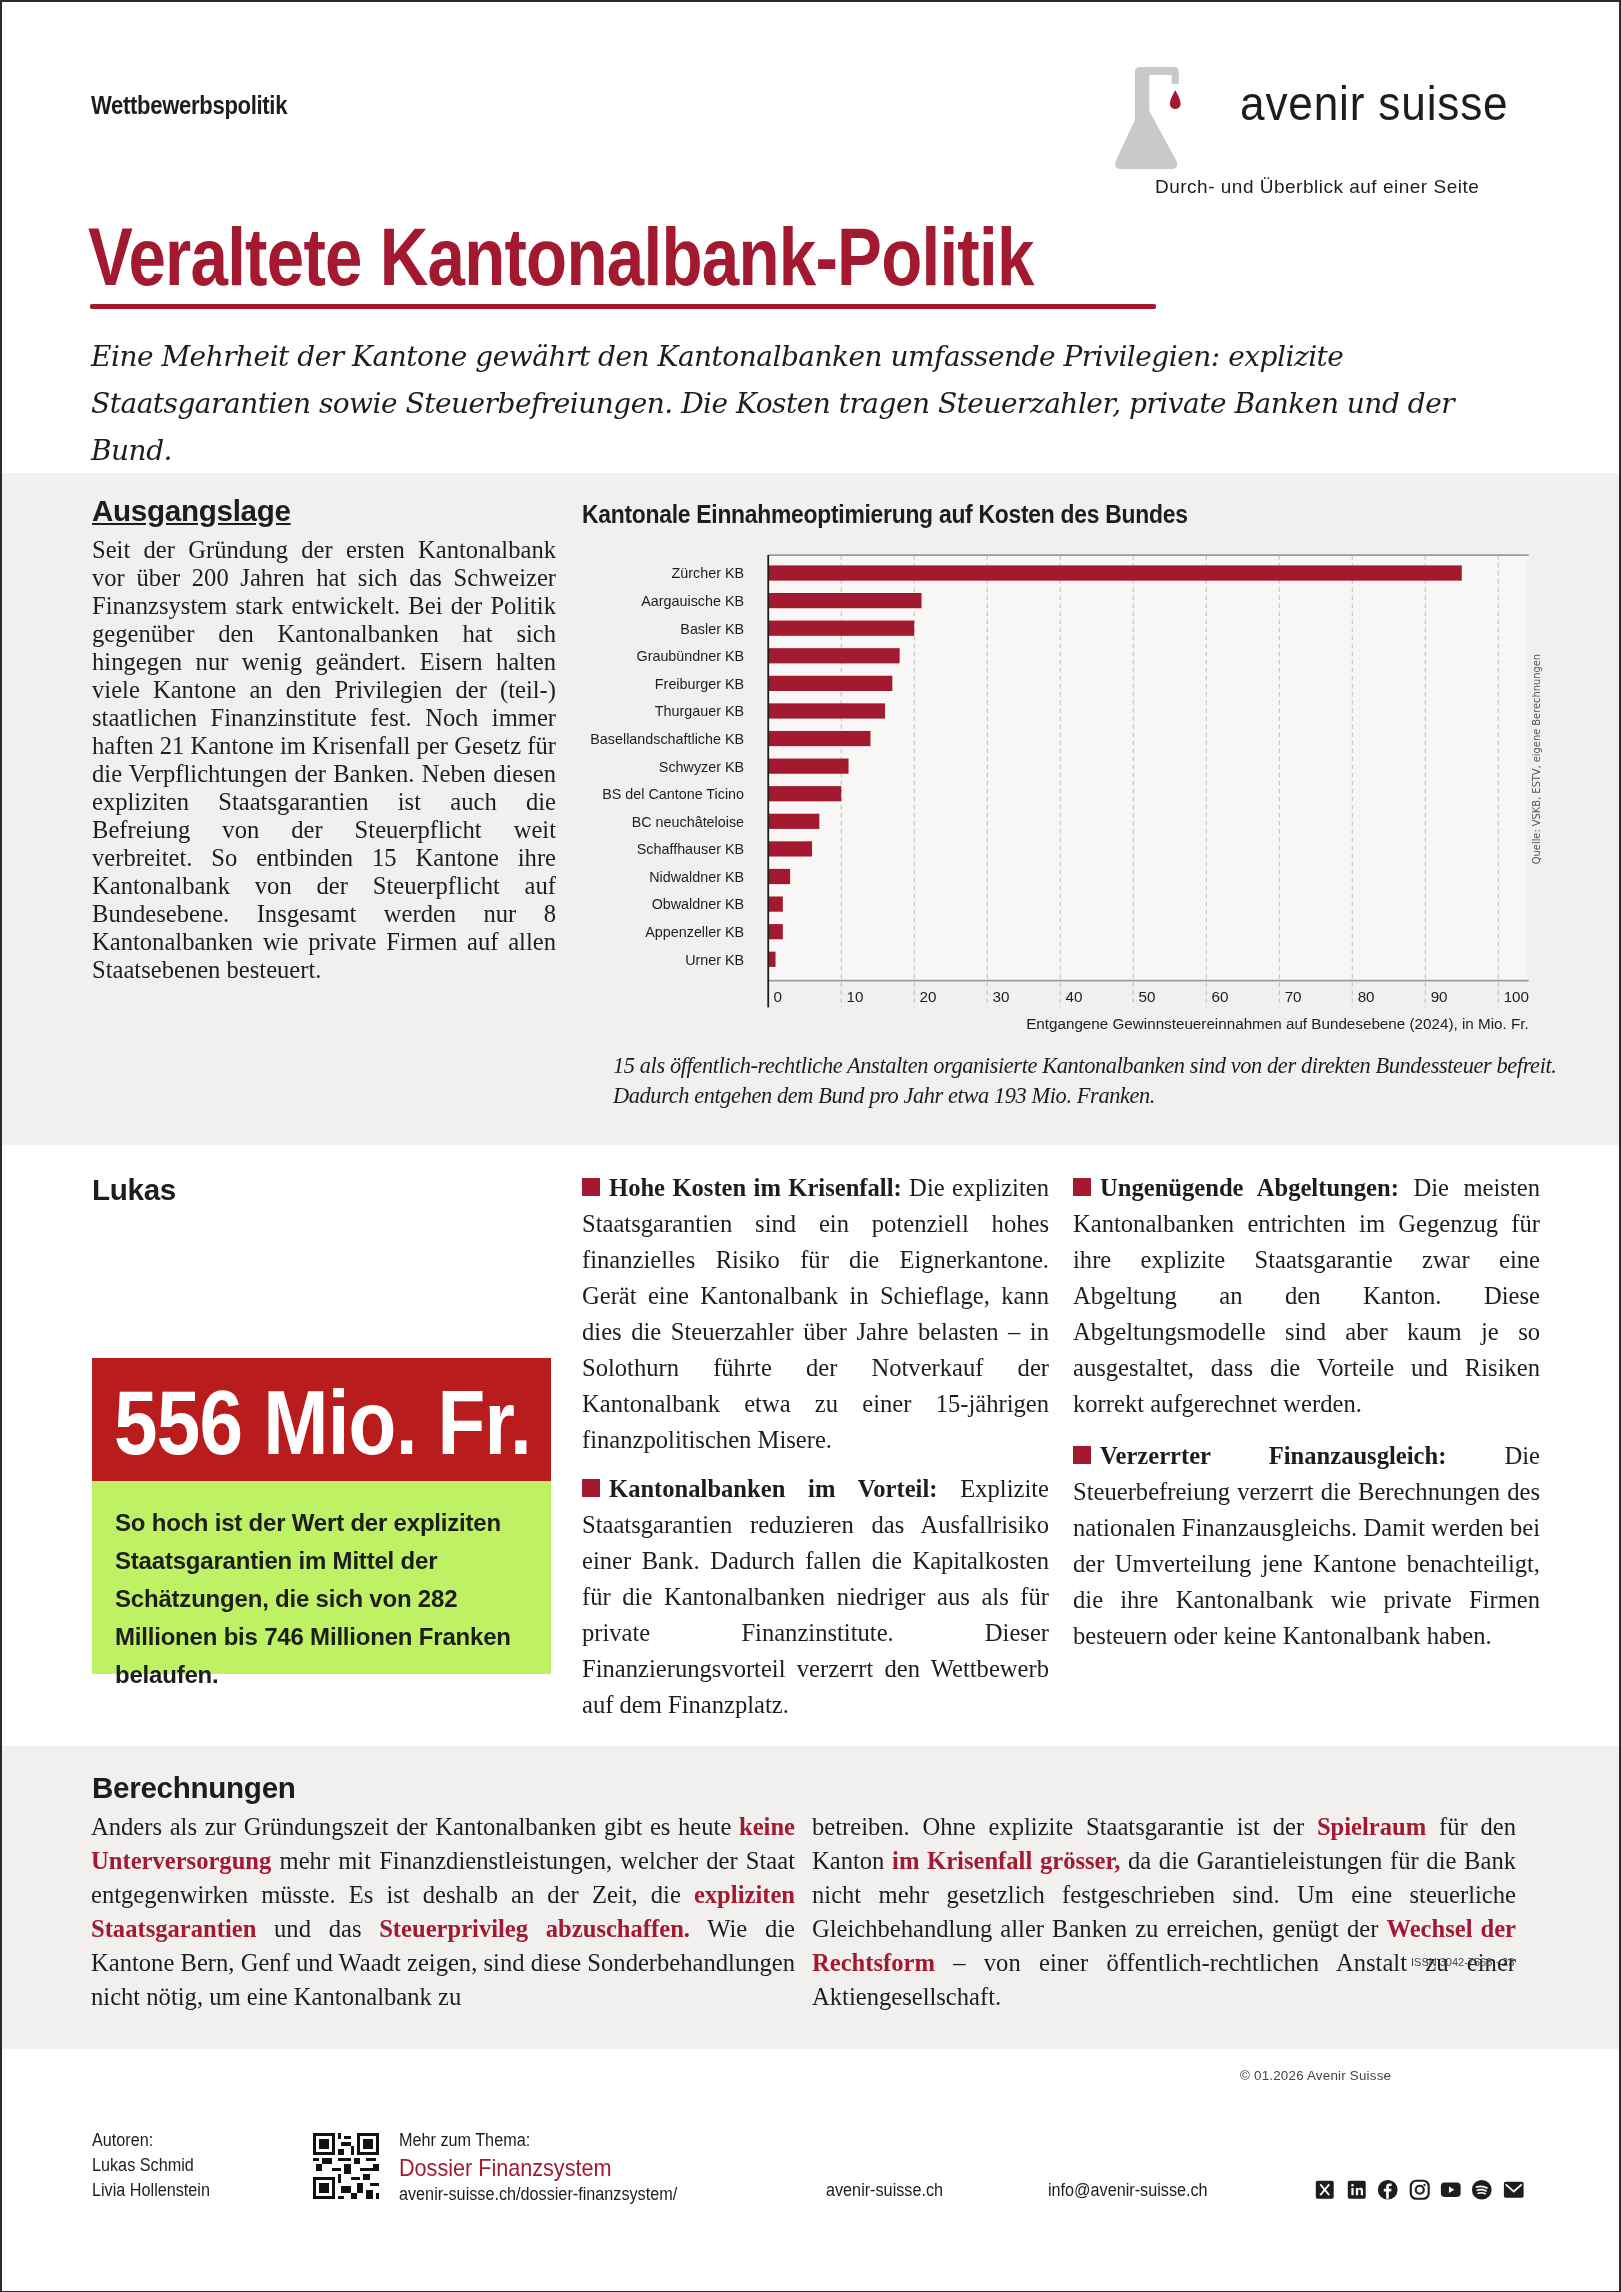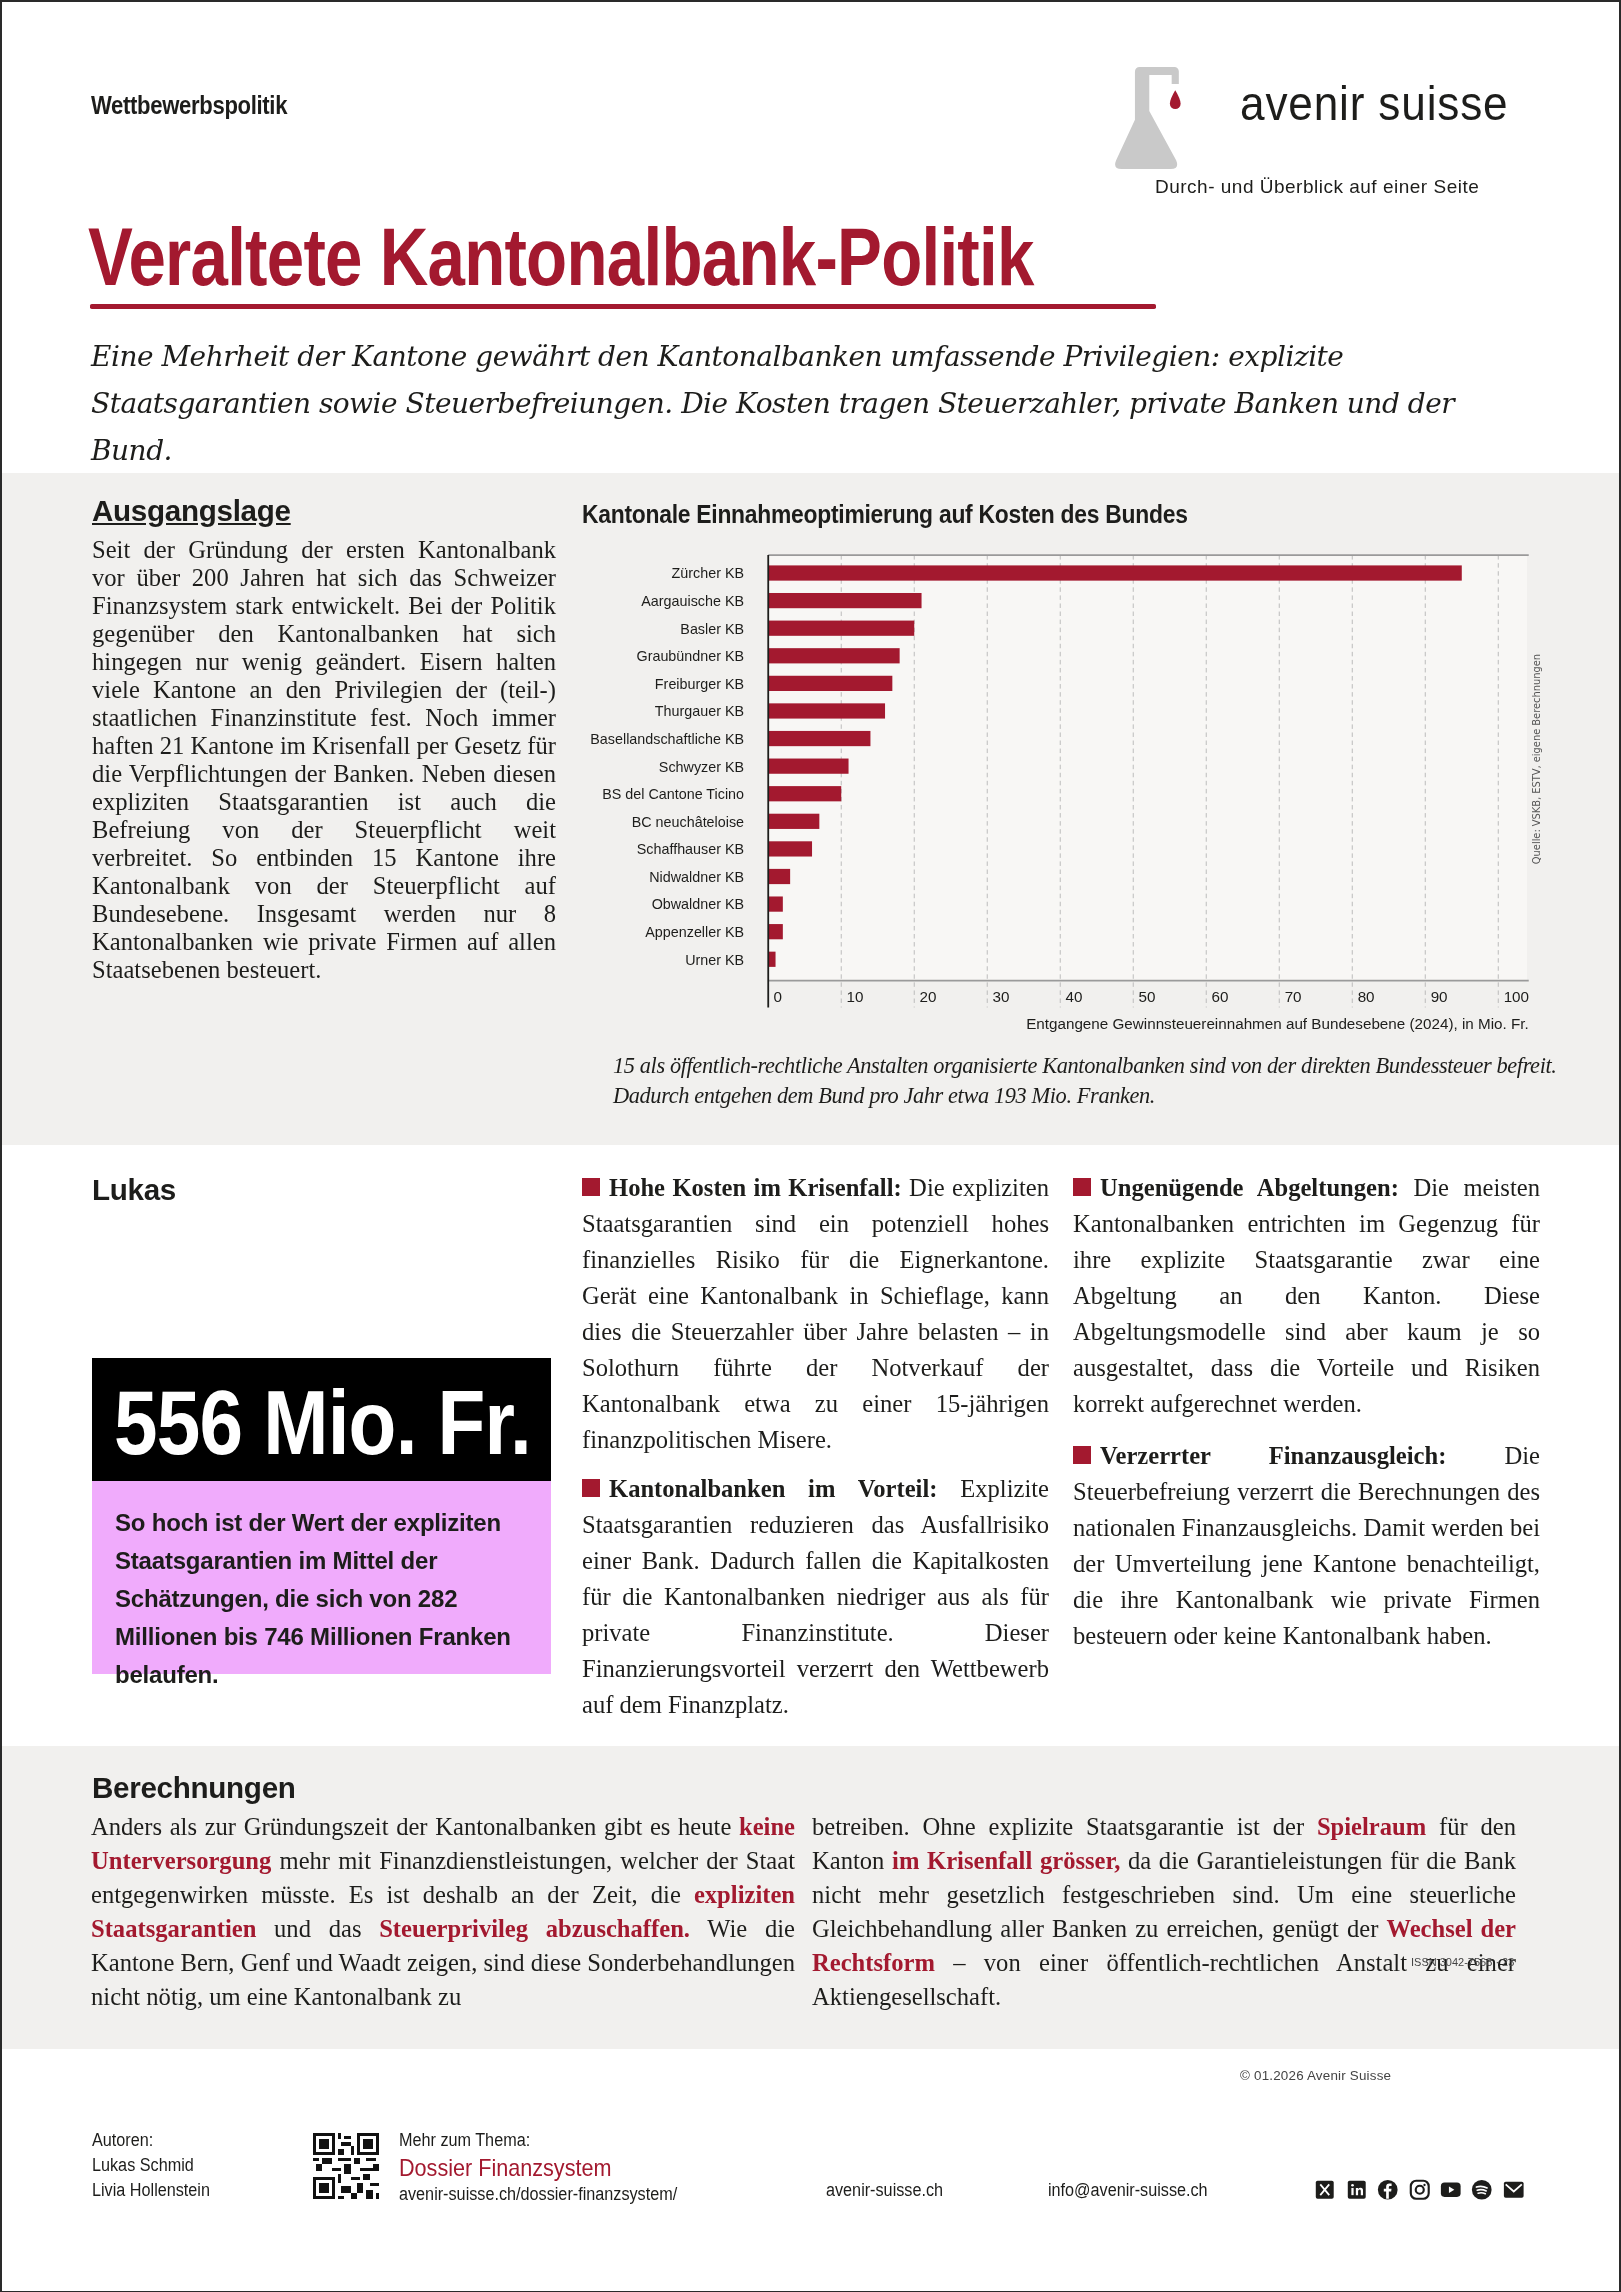--- a/index.html
+++ b/index.html
@@ -30,23 +30,23 @@
   .ausgang-h { left: 92px; top: 494px; text-decoration: underline; }
   .body-text { font-family: "Liberation Serif", serif; font-size: 24.6px; line-height: 28px; text-align: justify; color: #1d1d1b; }
   .ausgang-p { left: 92px; top: 536px; width: 464px; }
 
   .chart-title { left: 582px; top: 499px; font-family: "Liberation Sans", sans-serif; font-size: 26px; font-weight: bold; letter-spacing: -0.3px; transform: scaleX(0.88); transform-origin: left; white-space: nowrap; }
   .chart-svg { left: 564px; top: 537px; width: 1057px; height: 502px; }
   .chart-caption { left: 580px; top: 1051px; width: 976px; font-family: "Liberation Serif", serif; font-style: italic; font-size: 22.4px; line-height: 29.6px; letter-spacing: -0.4px; margin-left: 33px; }
 
   
   .facts-h { left: 92px; top: 1173px; }
-  .big-box { left: 92px; top: 1358px; width: 459px; height: 124px; background: #000000; }
+  .big-box { left: 92px; top: 1358px; width: 459px; height: 124px; background: #b91c1c; }
   .big-num { position: absolute; left: 21.5px; top: 12.5px; font-family: "Liberation Sans", sans-serif; font-size: 91px; font-weight: bold; color: #ffffff; letter-spacing: -0.9px; transform: scaleX(0.86); transform-origin: left; white-space: nowrap; }
-  .pink-box { left: 92px; top: 1481px; width: 459px; height: 193px; background: #f0abfc; padding: 23px 25px 0 23px; }
+  .pink-box { left: 92px; top: 1481px; width: 459px; height: 193px; background: #bef264; padding: 23px 25px 0 23px; }
   .pink-text { font-family: "Liberation Sans", sans-serif; font-weight: bold; font-size: 24px; line-height: 38px; color: #1d1d1b; letter-spacing: -0.2px; }
 
   .fact { width: 467px; font-family: Liberation Serif, serif; font-size: 24.6px; line-height: 36px; text-align: justify; color: #1d1d1b; }
   .fact .sq { display: inline-block; width: 18px; height: 18px; background: #a3192f; margin-right: 9px; vertical-align: 0px; }
   .fact b { font-weight: bold; }
   .fact1 { left: 582px; top: 1170px; }
   .fact2 { left: 582px; top: 1471px; }
   .fact3 { left: 1073px; top: 1170px; }
   .fact4 { left: 1073px; top: 1438px; }
 

